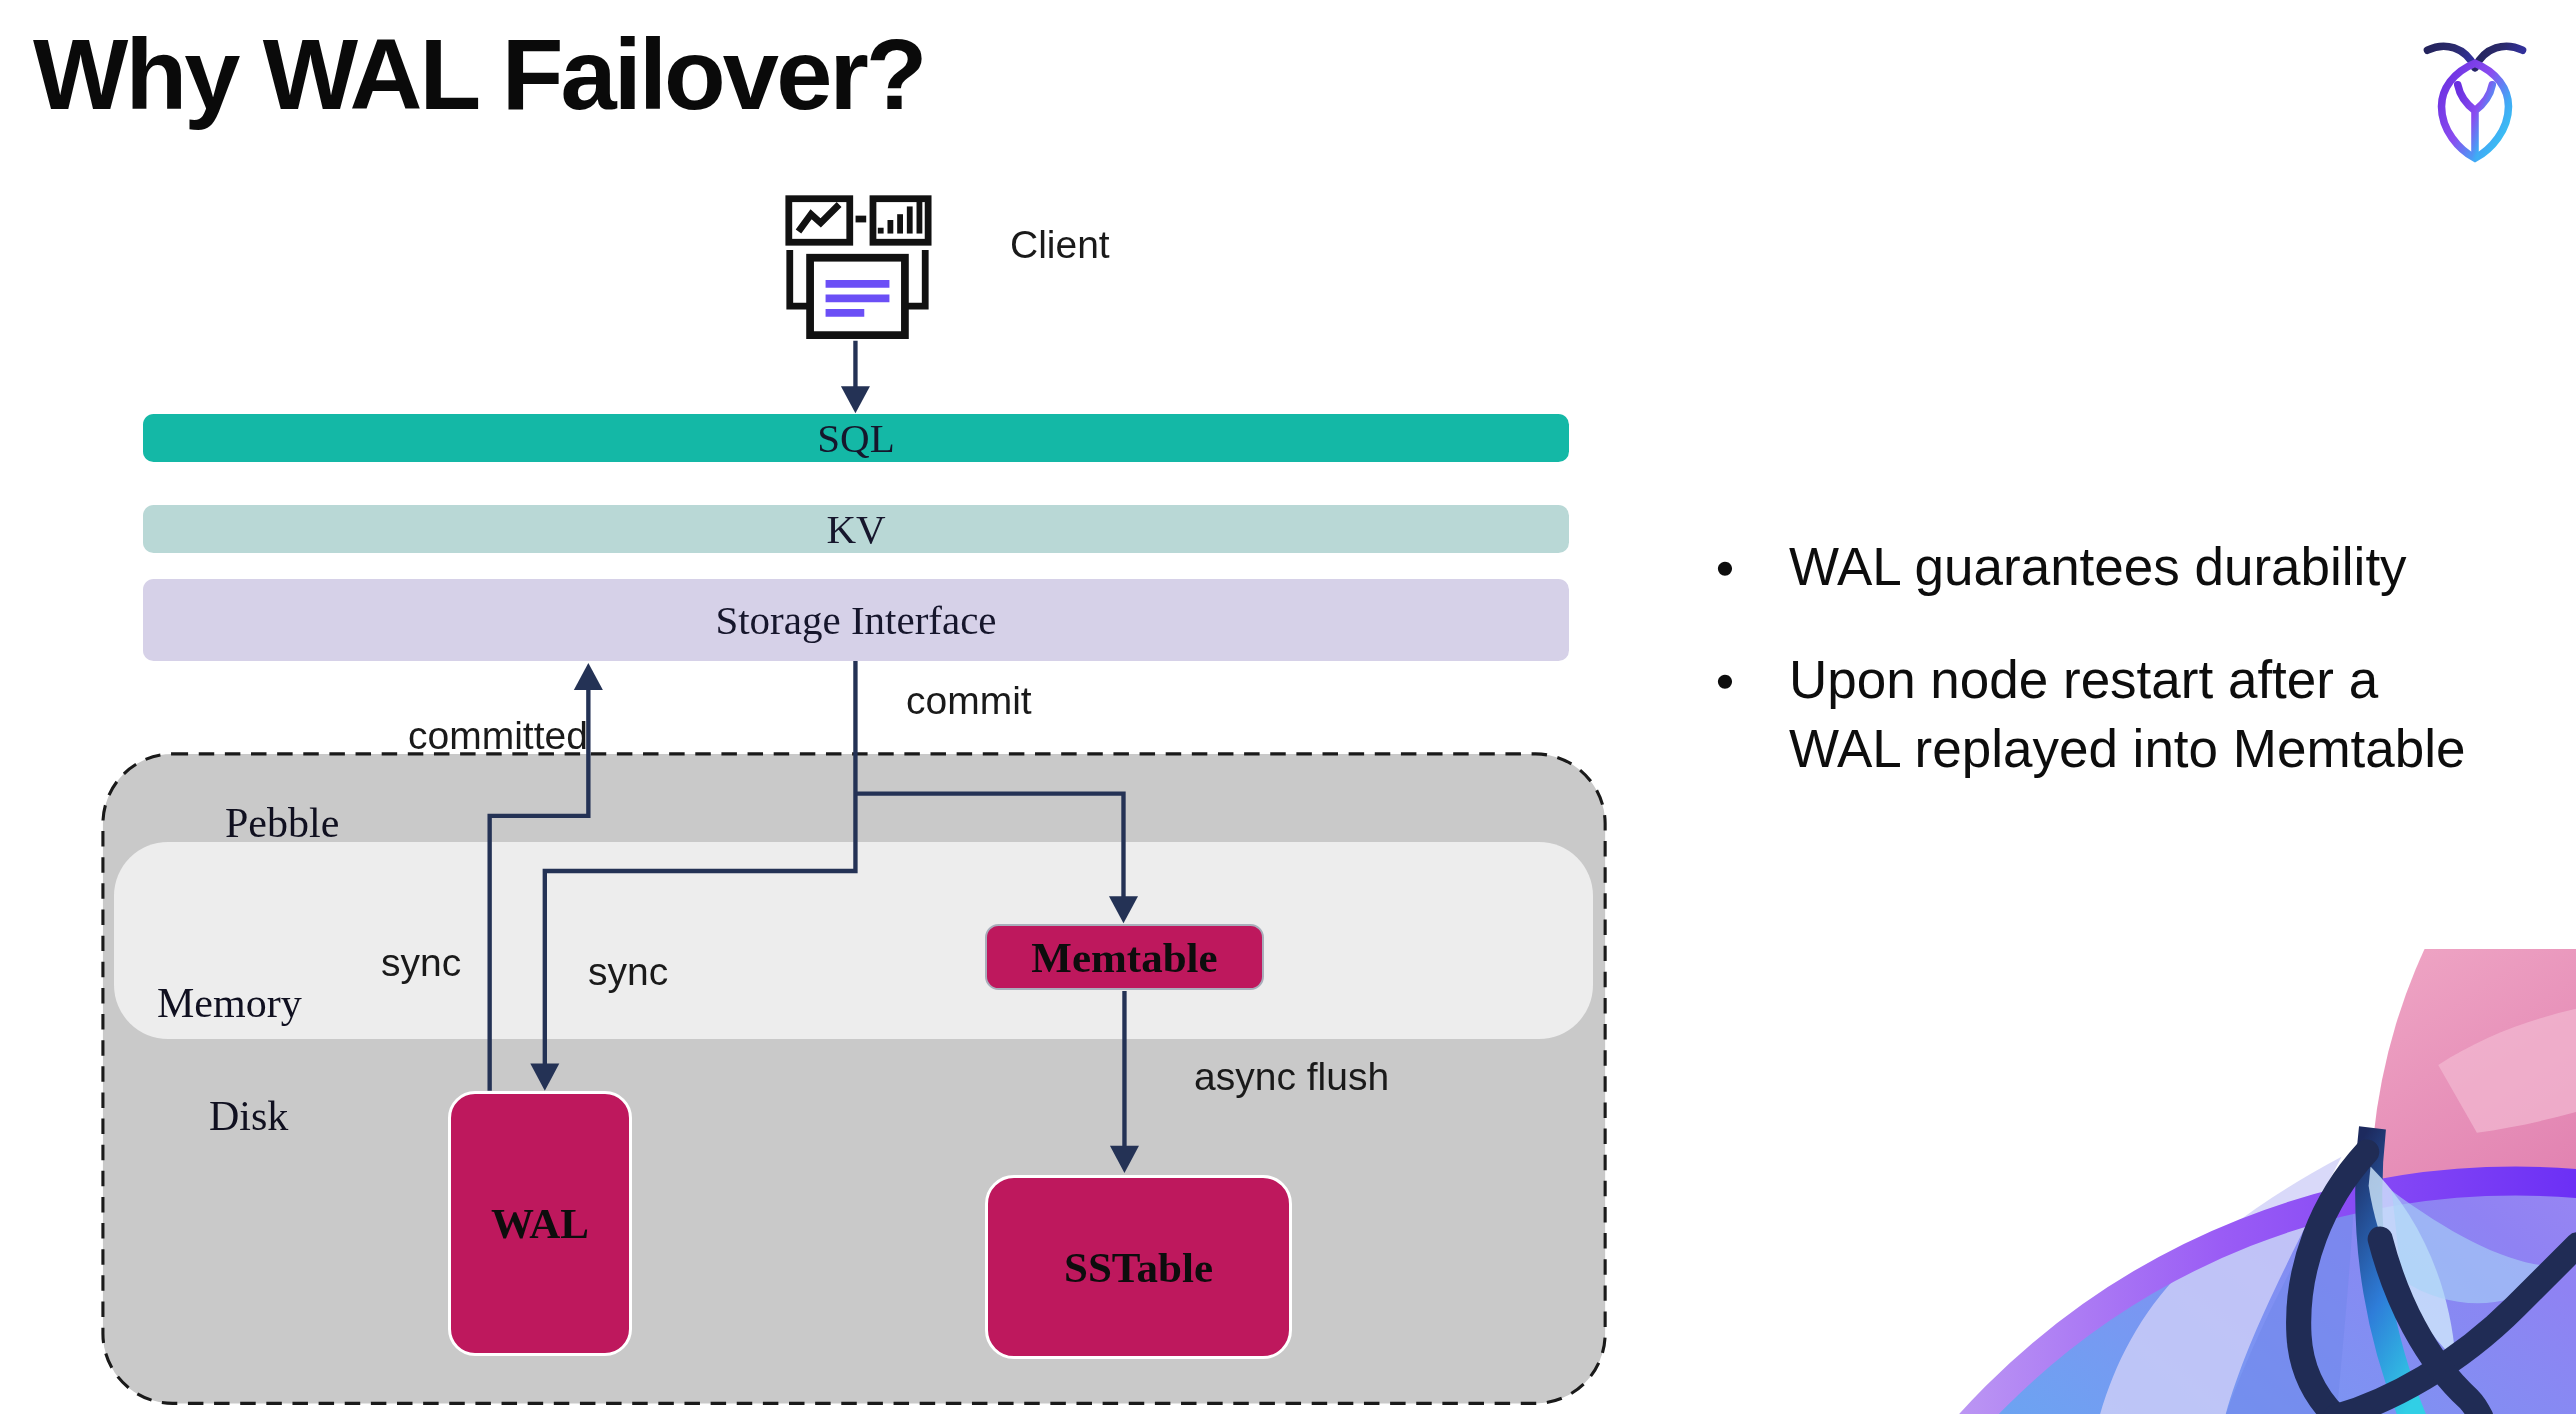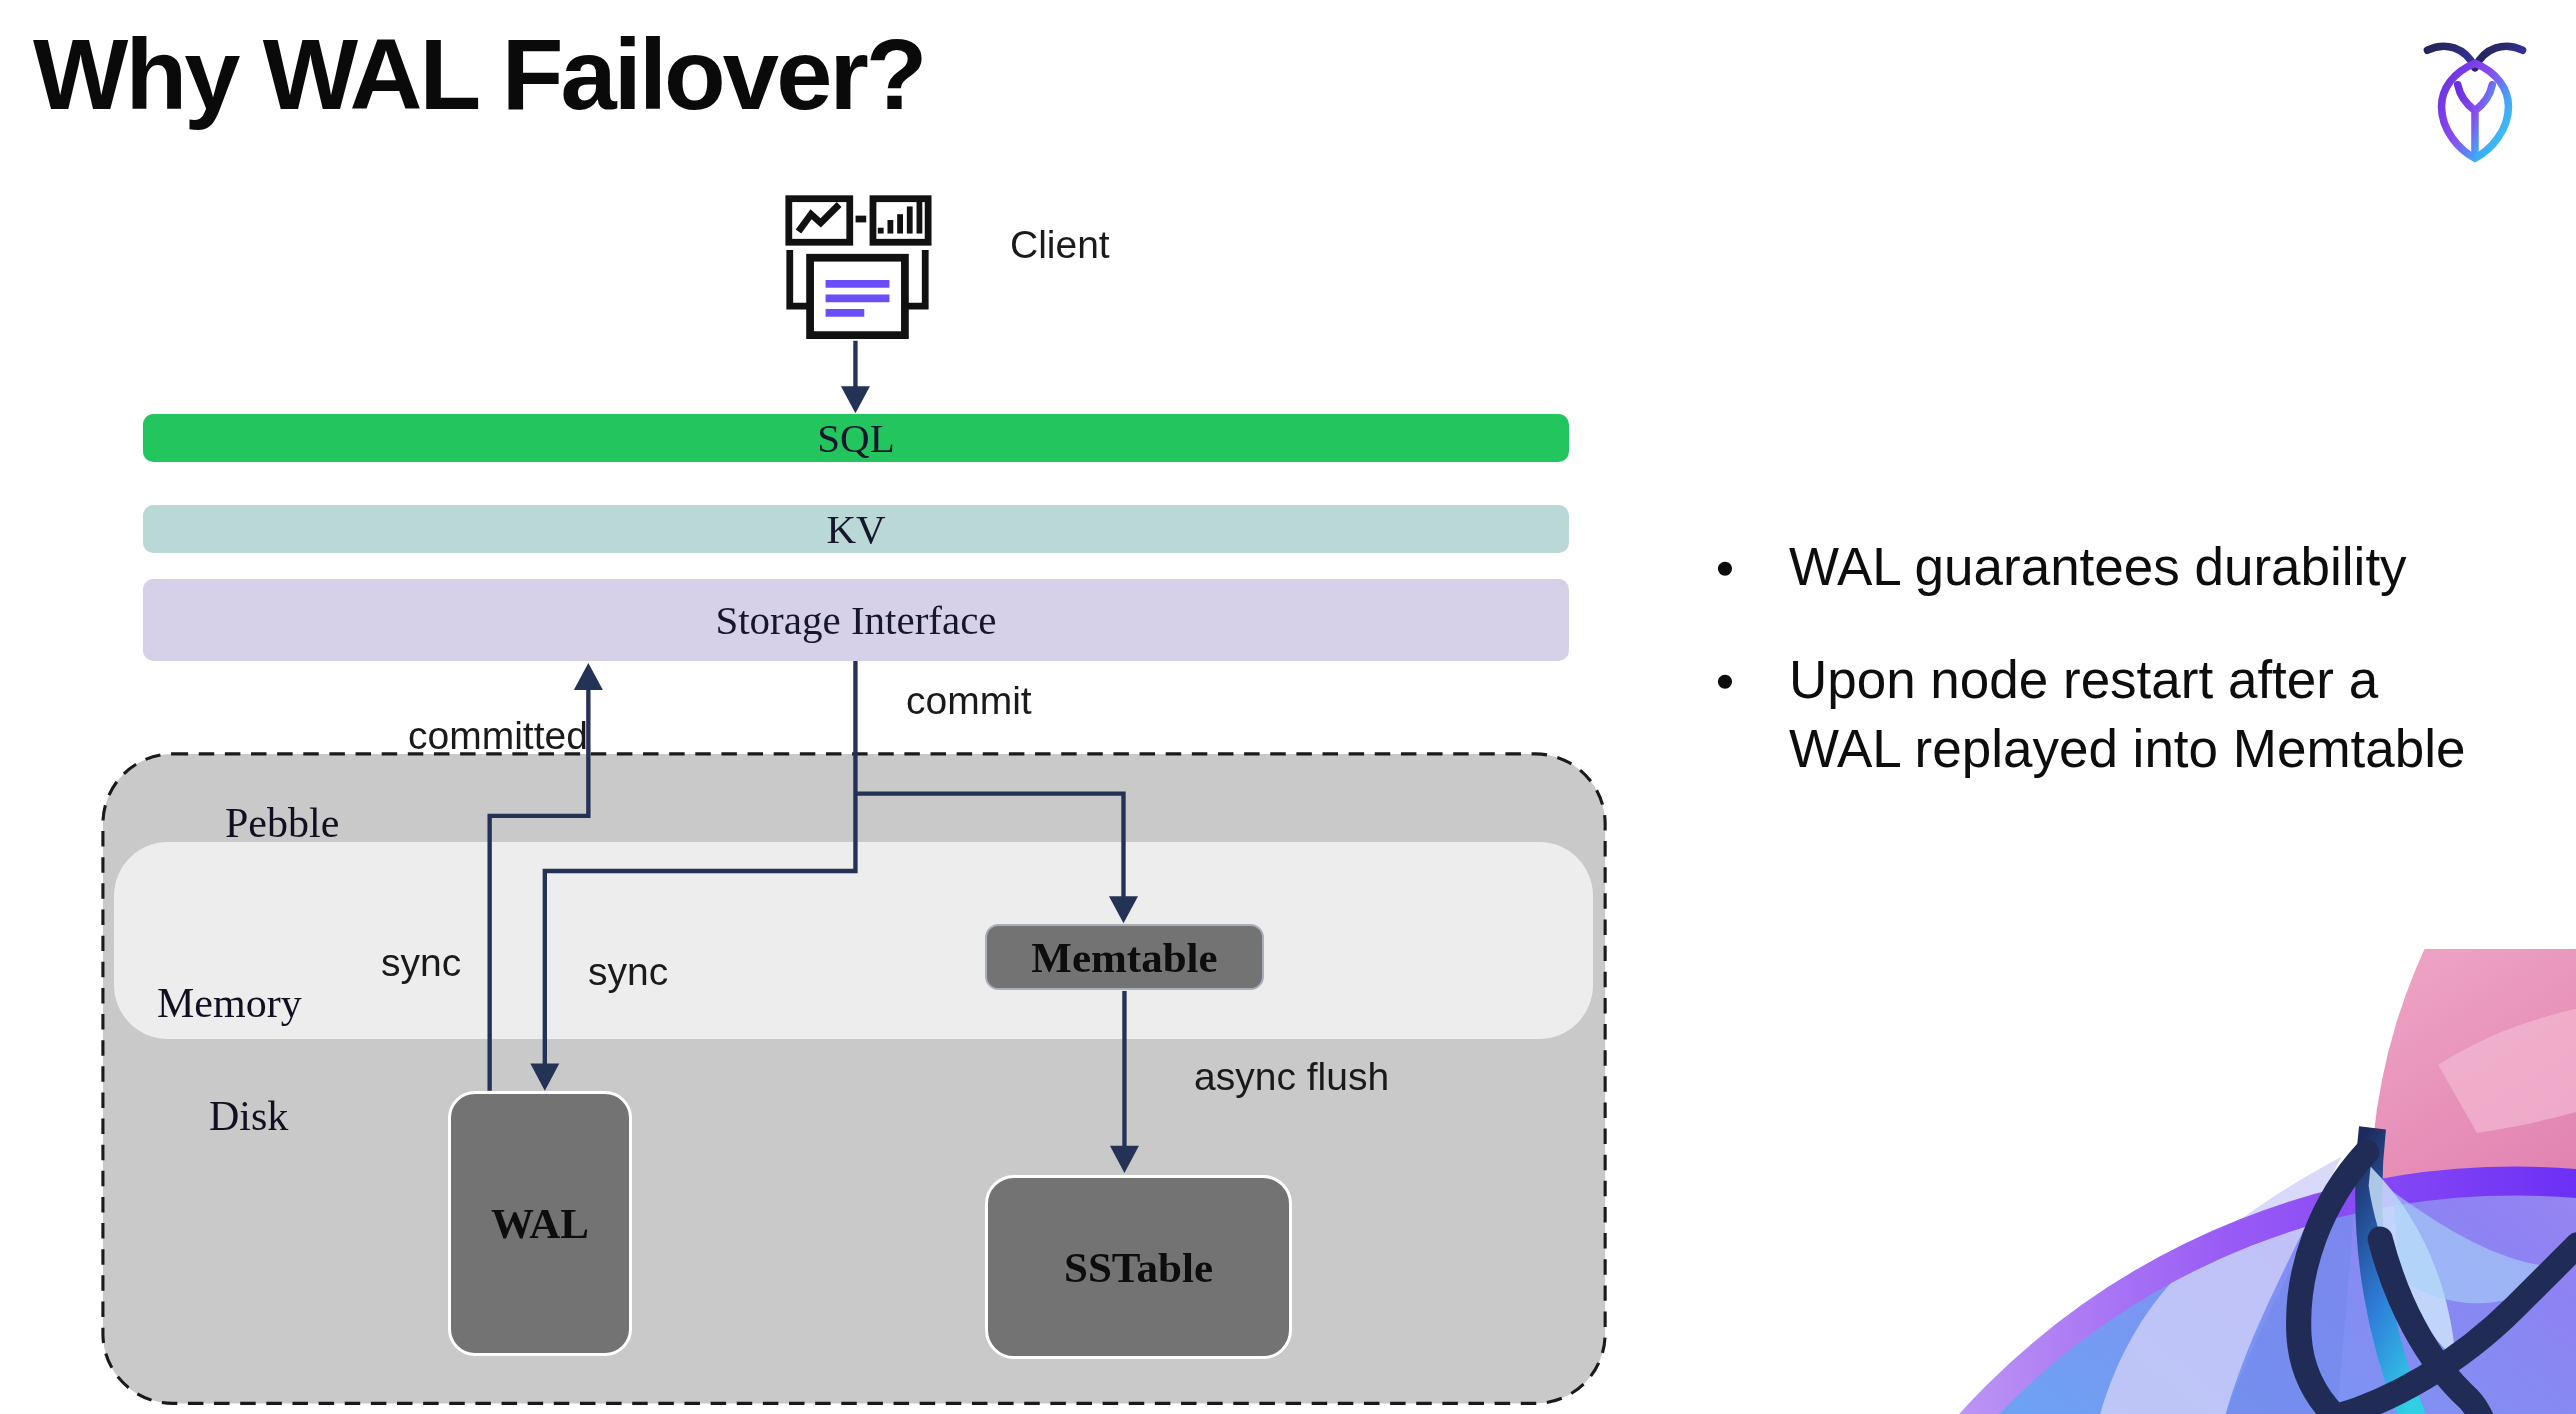--- a/index.html
+++ b/index.html
@@ -18,37 +18,37 @@
   
   .client-icon{left:780px;top:190px;width:155px;height:149px;}
   .client-label{left:1010px;top:223px;font-size:39px;color:#141414;}
 
   
   .bar{
     left:143px;width:1426px;border-radius:10.6px;display:flex;
     align-items:center;justify-content:center;
     font-family:"Liberation Serif",serif;font-size:41px;color:#16162c;
   }
-  .bar-sql{top:414px;height:48px;background:#22c55e;}
+  .bar-sql{top:414px;height:48px;background:#14b8a6;}
   .bar-kv{top:505px;height:48px;background:#b9d8d6;}
   .bar-storage{top:579px;height:82px;background:#d6d1e8;}
 
   
   .pebble-svg{left:100px;top:751px;width:1510px;height:664px;}
   .memory-band{left:114px;top:842px;width:1479px;height:197px;background:#ededed;border-radius:54px;}
   .zone-label{font-family:"Liberation Serif",serif;font-size:42px;color:#101020;}
   .pebble-label{left:225px;top:784px;margin-top:15px;}
   .memory-label{left:157px;top:979px;}
   .disk-label{left:209px;top:1092px;}
 
   
   .node{
     display:flex;align-items:center;justify-content:center;
     font-family:"Liberation Serif",serif;font-weight:700;font-size:43px;color:#0d0d0d;
-    background:#737373;box-sizing:border-box;
+    background:#be185d;box-sizing:border-box;
   }
   .node-wal{left:448px;top:1091px;width:184px;height:265px;border:3.9px solid #ffffff;border-radius:27px;}
   .node-memtable{left:985px;top:924px;width:279px;height:66px;border:2.9px solid #a9aebb;border-radius:13.5px;}
   .node-sstable{left:985px;top:1175px;width:307px;height:184px;border:3.9px solid #ffffff;border-radius:29px;}
 
   
   .connectors{left:0;top:0;width:2576px;height:1415px;pointer-events:none;}
 
   
   .edge-label{font-size:39px;color:#1a1a1a;white-space:nowrap;}

